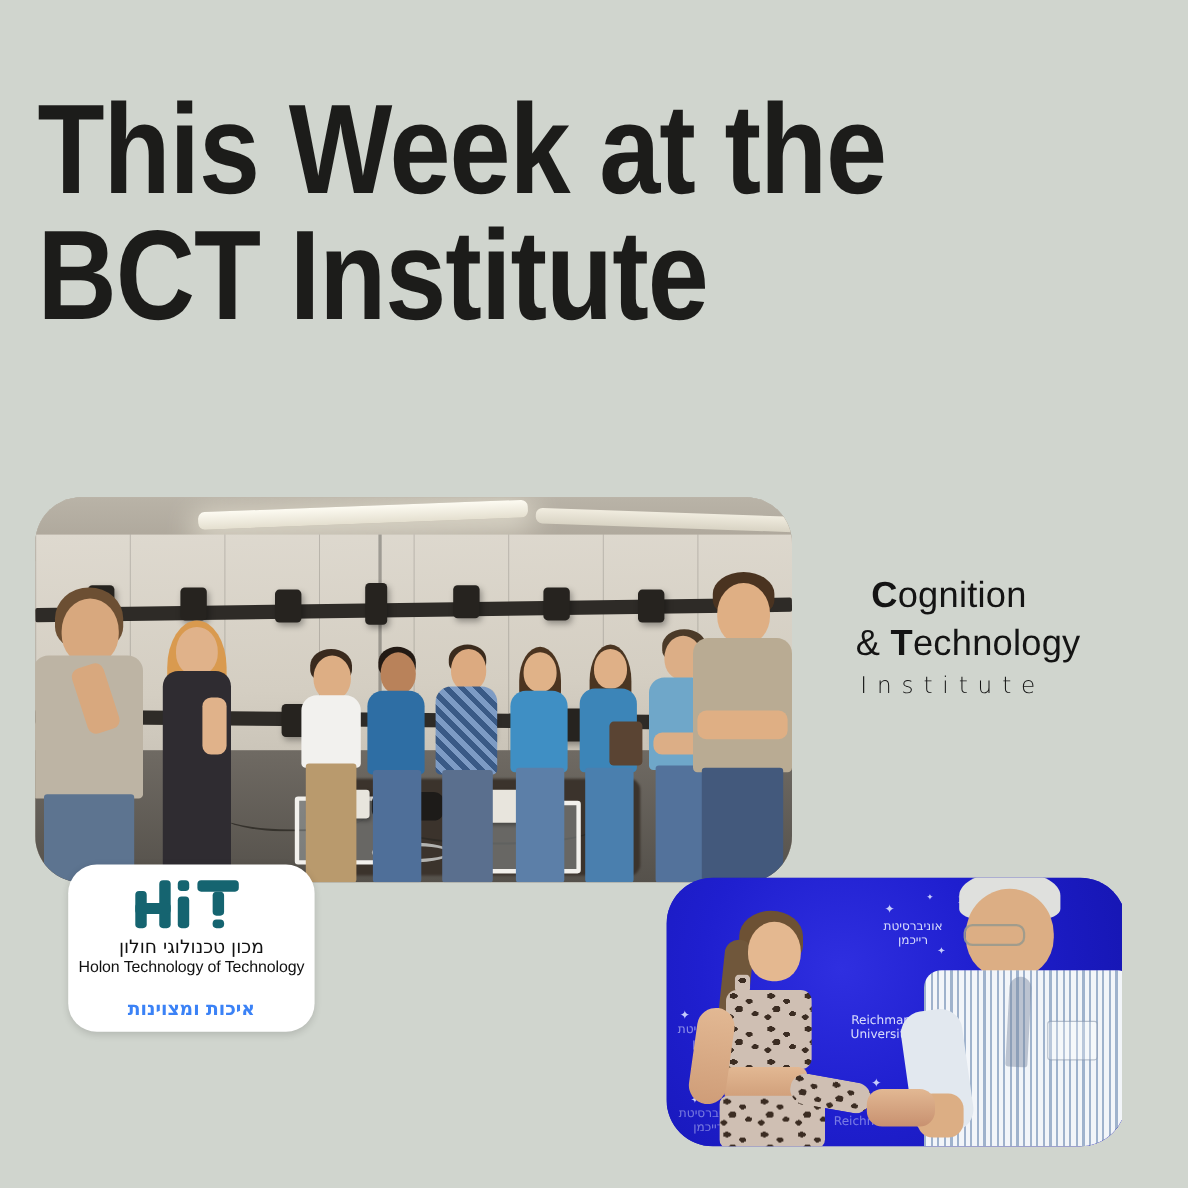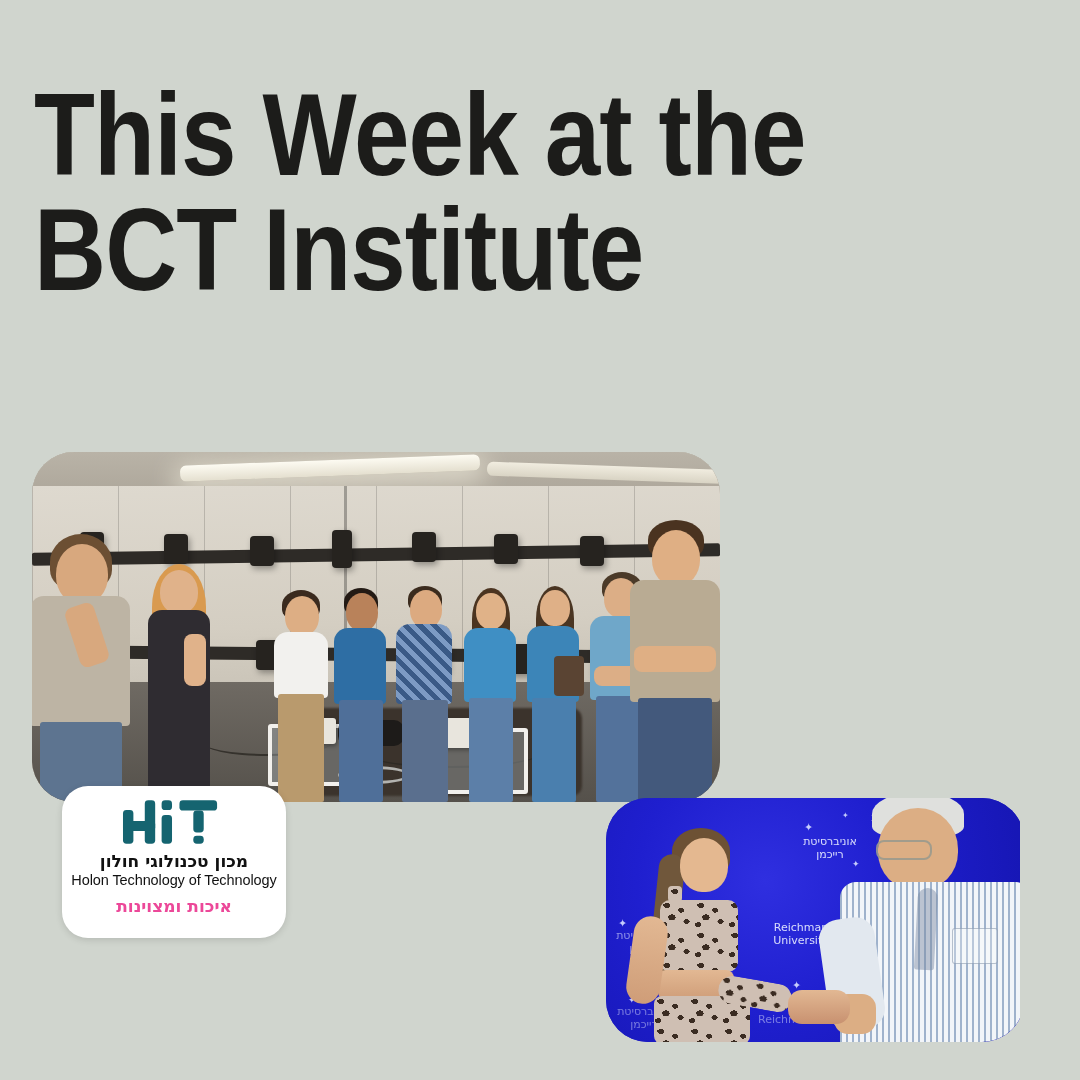--- a/index.html
+++ b/index.html
@@ -100,25 +100,25 @@
   .bct-line b{font-weight:bold;}
   .bct-inst{font-size:21px;letter-spacing:9px;font-weight:300;margin-top:5px;margin-left:4px;
      font-family:"DejaVu Sans","Liberation Sans",sans-serif;}
 
   
   .hit-card{position:absolute;left:62px;top:786px;width:224px;height:152px;
      background:#ffffff;border-radius:26px;z-index:5;
      box-shadow:0 2px 7px rgba(0,0,0,.13);
      display:flex;flex-direction:column;align-items:center;justify-content:flex-start;padding-top:11px;box-sizing:border-box;}
   .hit-mark{width:104px;height:48px;display:block;}
-  .hit-he{color:#111;font-weight:bold;font-size:17px;direction:rtl;margin-top:6px;
+  .hit-he{color:#111;font-weight:normal;font-size:17px;direction:rtl;margin-top:6px;
      font-family:"DejaVu Sans","Liberation Sans",sans-serif;letter-spacing:0px;}
   .hit-en{color:#111;font-size:14.5px;margin-top:1px;letter-spacing:-0.1px;
      font-family:"Liberation Sans Narrow","Liberation Sans",sans-serif;}
-  .hit-tag{color:#ec4899;font-weight:bold;font-size:17px;direction:rtl;margin-top:8px;
+  .hit-tag{color:#3b82f6;font-weight:bold;font-size:17px;direction:rtl;margin-top:20px;
      font-family:"DejaVu Sans","Liberation Sans",sans-serif;}
 </style>
 </head>
 <body>
 
 <div class="poster">
 
   <div class="headline">This Week at the
 BCT Institute</div>
 
@@ -231,20 +231,23 @@
         <div class="p-hair" style="left:20px;top:0;width:56px;height:40px;background:#4a3320;"></div>
         <div class="p-head" style="left:24px;top:10px;width:48px;height:56px;background:#dfaf84;"></div>
         <div class="p-body" style="left:2px;top:60px;width:90px;height:122px;background:#b9ab93;"></div>
         <div class="p-arm" style="left:6px;top:126px;width:82px;height:26px;background:#dfaf84;"></div>
         <div class="p-legs" style="left:10px;top:178px;width:74px;height:104px;background:#43597c;"></div>
       </div>
     </div>
   </div>
 
   <div class="bct">
+    <div class="bct-line" style="margin-left:14px"><b>C</b><span>ognition</span></div>
+    <div class="bct-line"><span>&amp; </span><b>T</b><span>echnology</span></div>
+    <div class="bct-inst">Institute</div>
   </div>
 
   <div class="photo photo-event">
     <div class="ev-bg">
       <div class="ev-star" style="left:198px;top:24px">✦</div>
       <div class="ev-star" style="left:246px;top:62px;font-size:9px">✦</div>
       <div class="ev-txt he" style="left:176px;top:38px;width:96px">אוניברסיטת<br>רייכמן</div>
       <div class="ev-star" style="left:12px;top:120px">✦</div>
       <div class="ev-txt he" style="left:-6px;top:132px;width:86px;opacity:.55">אוניברסיטת<br>רייכמן</div>
       <div class="ev-txt" style="left:140px;top:124px;width:110px;text-align:center">Reichman<br>University</div>

